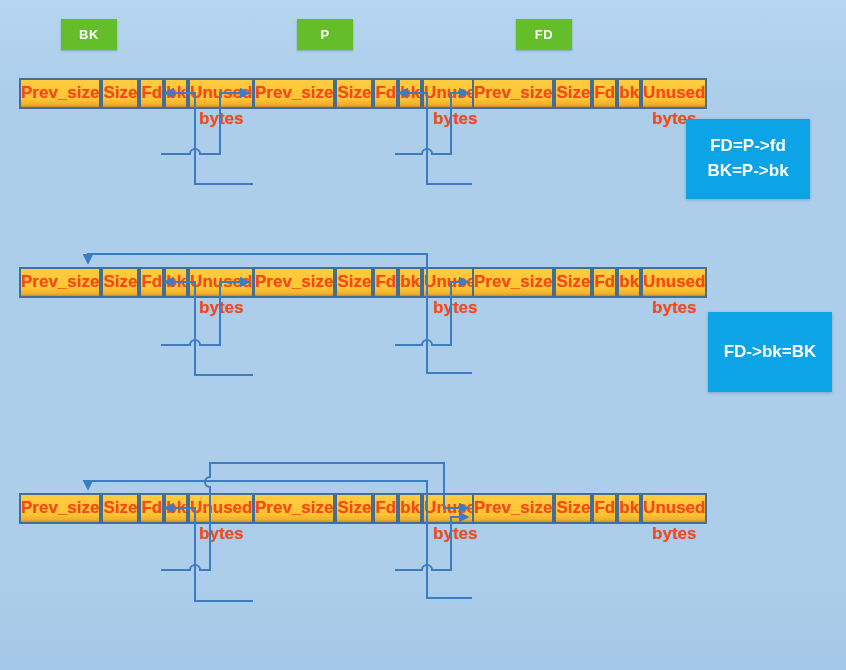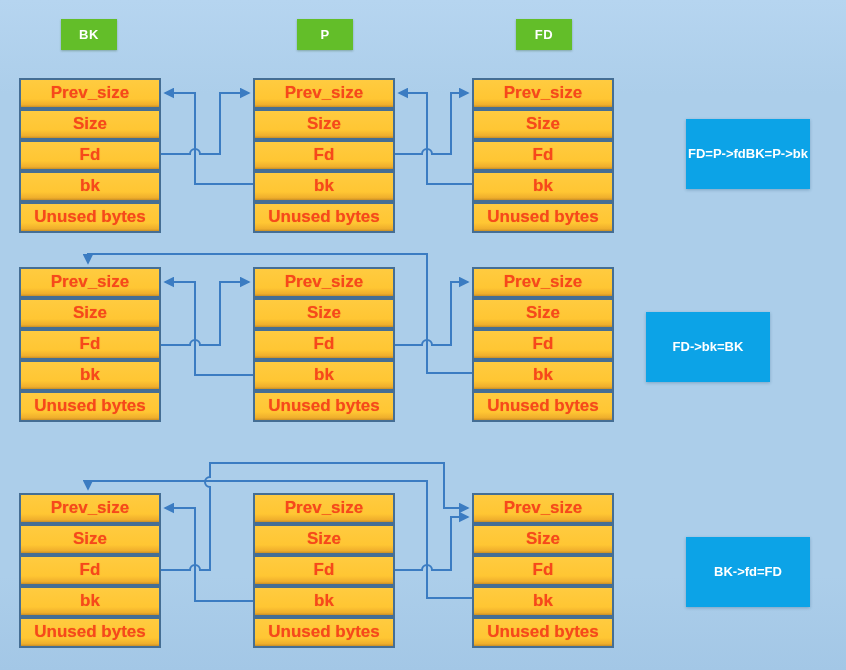--- a/index.html
+++ b/index.html
@@ -20,42 +20,42 @@
     background:var(--pointer-label-fill,#63BE29);
     color:var(--pointer-label-text,#FFFFFF);
     font-size:13px;font-weight:bold;
     display:flex;align-items:center;justify-content:center;
     box-shadow:0 1px 2px rgba(40,80,30,.35);
     letter-spacing:.5px;
   }
   .chunk{
     position:absolute;
     width:142px;
-    display:flex;flex-direction:column;
+    display:flex;flex-direction:row;
   }
   .cell{
     box-sizing:border-box;
     width:142px;height:31px;
     border:2px solid var(--chunk-border,#456E94);
     background:linear-gradient(180deg,
       var(--chunk-fill-light,#FFCB40) 0%,
       var(--chunk-fill,#FFC633) 70%,
       #EFAE2C 92%, #C98F26 100%);
     color:var(--chunk-text,#F7481B);
     font-size:17px;font-weight:bold;
     text-align:center;line-height:26px;
     text-shadow:0 0 1px rgba(200,40,0,.4);
   }
   .step{
     position:absolute;
-    width:124px;height:70px;
+    width:124px;height:80px;
     background:var(--step-box-fill,#0CA3E7);
     color:var(--step-box-text,#FFFFFF);
-    font-size:13px;font-weight:bold;
-    display:flex;flex-direction:row;align-items:center;justify-content:center;
+    font-size:17px;font-weight:bold;
+    display:flex;flex-direction:column;align-items:center;justify-content:center;
     line-height:1.45;
     box-shadow:0 1px 3px rgba(20,70,110,.3);
     white-space:nowrap;
   }
   svg.overlay{
     position:absolute;left:0;top:0;
     pointer-events:none;
   }
   .connector{
     stroke:var(--connector,#3B7CC2);
@@ -136,25 +136,22 @@
     <div class="cell">Size</div>
     <div class="cell">Fd</div>
     <div class="cell">bk</div>
     <div class="cell">Unused bytes</div>
   </div>
 
   <div class="step" style="left:686px;top:119px">
     <span>FD=P-&gt;fd</span>
     <span>BK=P-&gt;bk</span>
   </div>
-  <div class="step" style="left:646px;top:312px">
+  <div class="step" style="left:708px;top:312px">
     <span>FD-&gt;bk=BK</span>
-  </div>
-  <div class="step" style="left:686px;top:537px">
-    <span>BK-&gt;fd=FD</span>
   </div>
 
   <svg class="overlay" width="846" height="670" viewBox="0 0 846 670">
     <defs>
       <marker id="ah" viewBox="0 0 10 10" refX="8.5" refY="5" markerWidth="5.5" markerHeight="5.5" orient="auto">
         <path class="arrowhead" d="M0,0 L10,5 L0,10 Z"></path>
       </marker>
     </defs>
 
     <path class="connector" marker-end="url(#ah)" d="M161,154 H190 A5,5 0 0 1 200,154 H220 V93 H249"></path>

